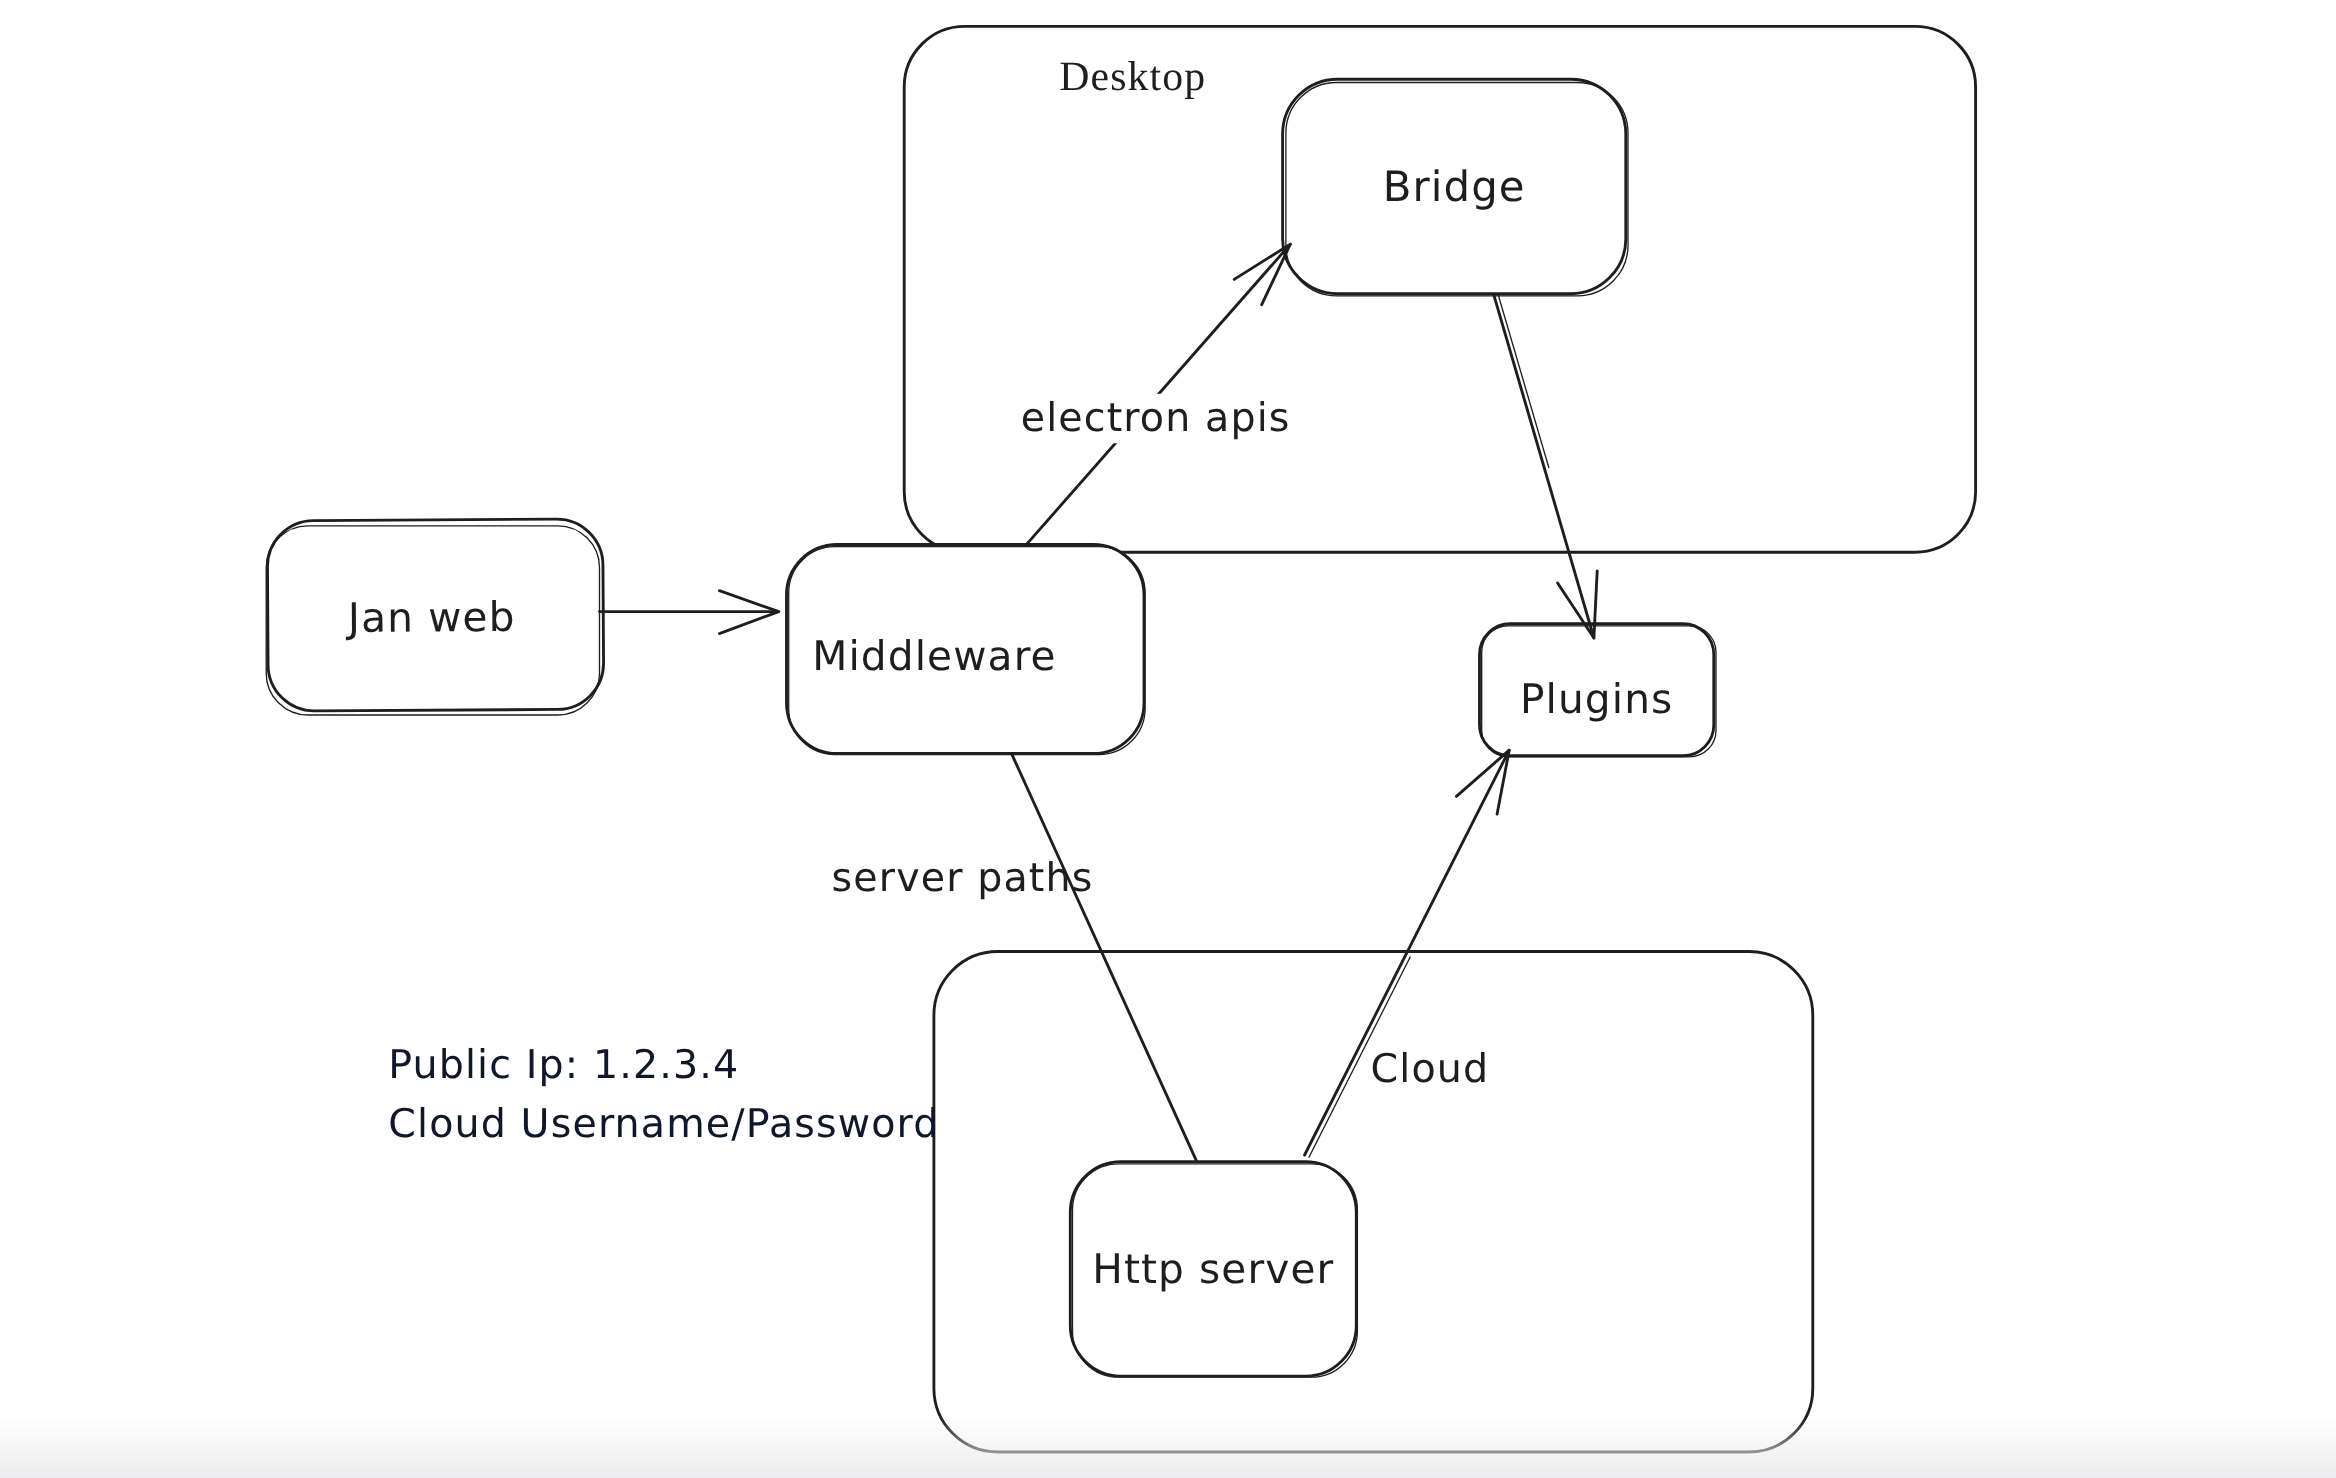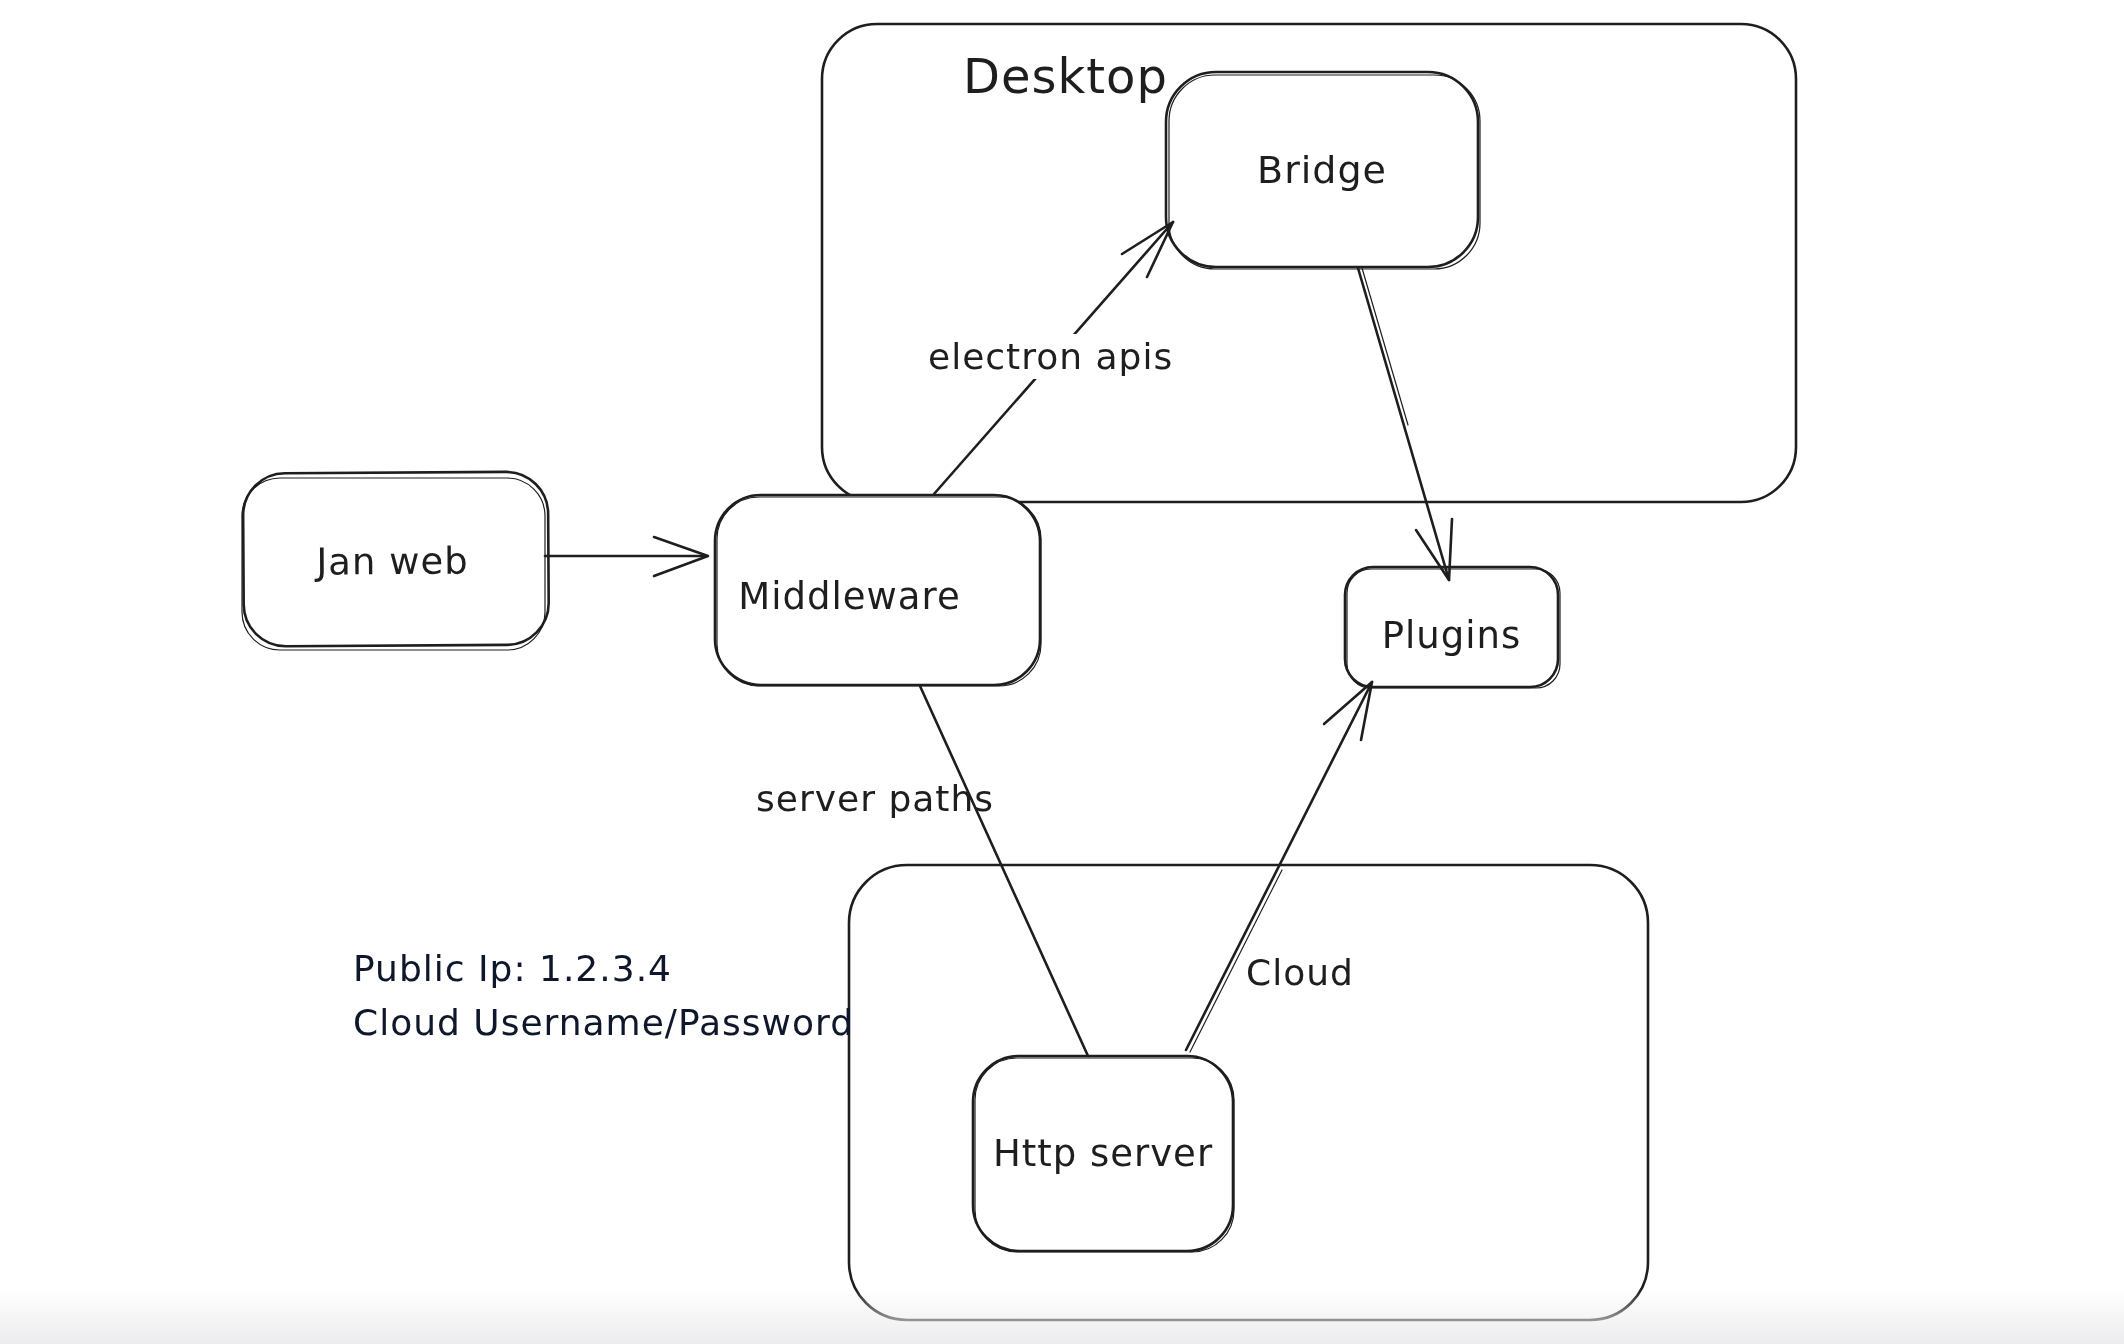--- a/index.html
+++ b/index.html
@@ -36,20 +36,21 @@
     align-items: center;
     justify-content: center;
     text-align: center;
     font-size: 37px;
     letter-spacing: 1px;
     color: #1e1e1e;
   }
   .edge-lbl-bg {
     background: #ffffff;
     padding: 2px 8px;
+    margin-top: 24px;
   }
   .annotation {
     position: absolute;
     left: 353px;
     top: 942px;
     font-size: 36px;
     line-height: 54px;
     letter-spacing: 1px;
     color: #0f172a;
   }
@@ -101,21 +102,21 @@
     <path d="M1362,268 L1408,425" stroke-width="1.2"></path>
     <path d="M1452,519 L1449,580 L1416,530"></path>
 
     <path d="M920,686 L1088,1056"></path>
 
     <path d="M1186,1050 L1372,682"></path>
     <path d="M1190,1052 L1282,870" stroke-width="1.2"></path>
     <path d="M1324,724 L1372,682 L1361,740"></path>
   </svg>
 
-  <div class="lbl" style="left:963px; top:48px; font-size:48px;">Desktop</div>
+  <div class="lbl" style="left:963px; top:48px; font-size:38px;font-family:Liberation Serif, serif;">Desktop</div>
   <div class="lbl" style="left:1246px; top:916px;margin-top:36px;">Cloud</div>
 
   <div class="node-lbl tilt-l" style="left:240px; top:475px; width:305px; height:173px;">Jan web</div>
   <div class="node-lbl" style="left:715px; top:495px; width:269px; height:190px; padding-top:6px;">Middleware</div>
   <div class="node-lbl" style="left:1166px; top:72px; width:312px; height:195px; font-size:38px;">Bridge</div>
   <div class="node-lbl" style="left:973px; top:1056px; width:260px; height:195px;">Http server</div>
   <div class="node-lbl" style="left:1345px; top:567px; width:213px; height:120px; padding-top:8px;">Plugins</div>
 
   <div class="lbl edge-lbl-bg" style="left:920px; top:334px;">electron apis</div>
   <div class="lbl" style="left:756px; top:778px;">server paths</div>

